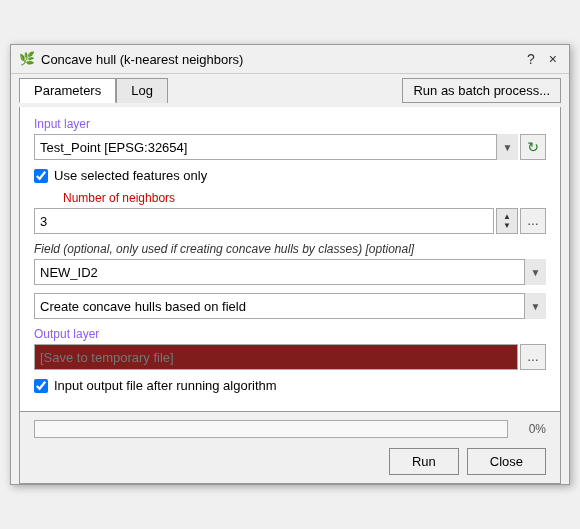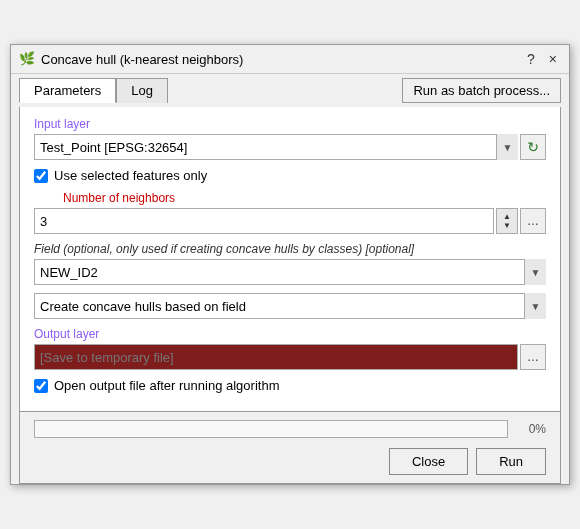--- a/index.html
+++ b/index.html
@@ -348,31 +348,31 @@
     <div class="field-group">
       <label class="field-label">Output layer</label>
       <div class="input-row">
         <input type="text" class="save-input" placeholder="[Save to temporary file]" style="">
         <button class="ellipsis-btn">…</button>
       </div>
     </div>
 
     <div class="checkbox-row">
       <input type="checkbox" id="open-output" checked="" style="">
-      <label class="checkbox-label" for="open-output">Open output file after running algorithm</label>
+      <label class="checkbox-label" for="open-output">Input output file after running algorithm</label>
     </div>
 
   </div>
 
   <div class="bottom-area">
     <div class="progress-area">
       <div class="progress-bar-wrap">
         <div class="progress-bar-fill" style="width: 0%"></div>
       </div>
       <span class="progress-label">0%</span>
     </div>
     <div class="button-row">
+      <button class="action-btn primary">Run</button>
       <button class="action-btn">Close</button>
-      <button class="action-btn primary">Run</button>
     </div>
   </div>
 
 </div>
 
 </body></html>

